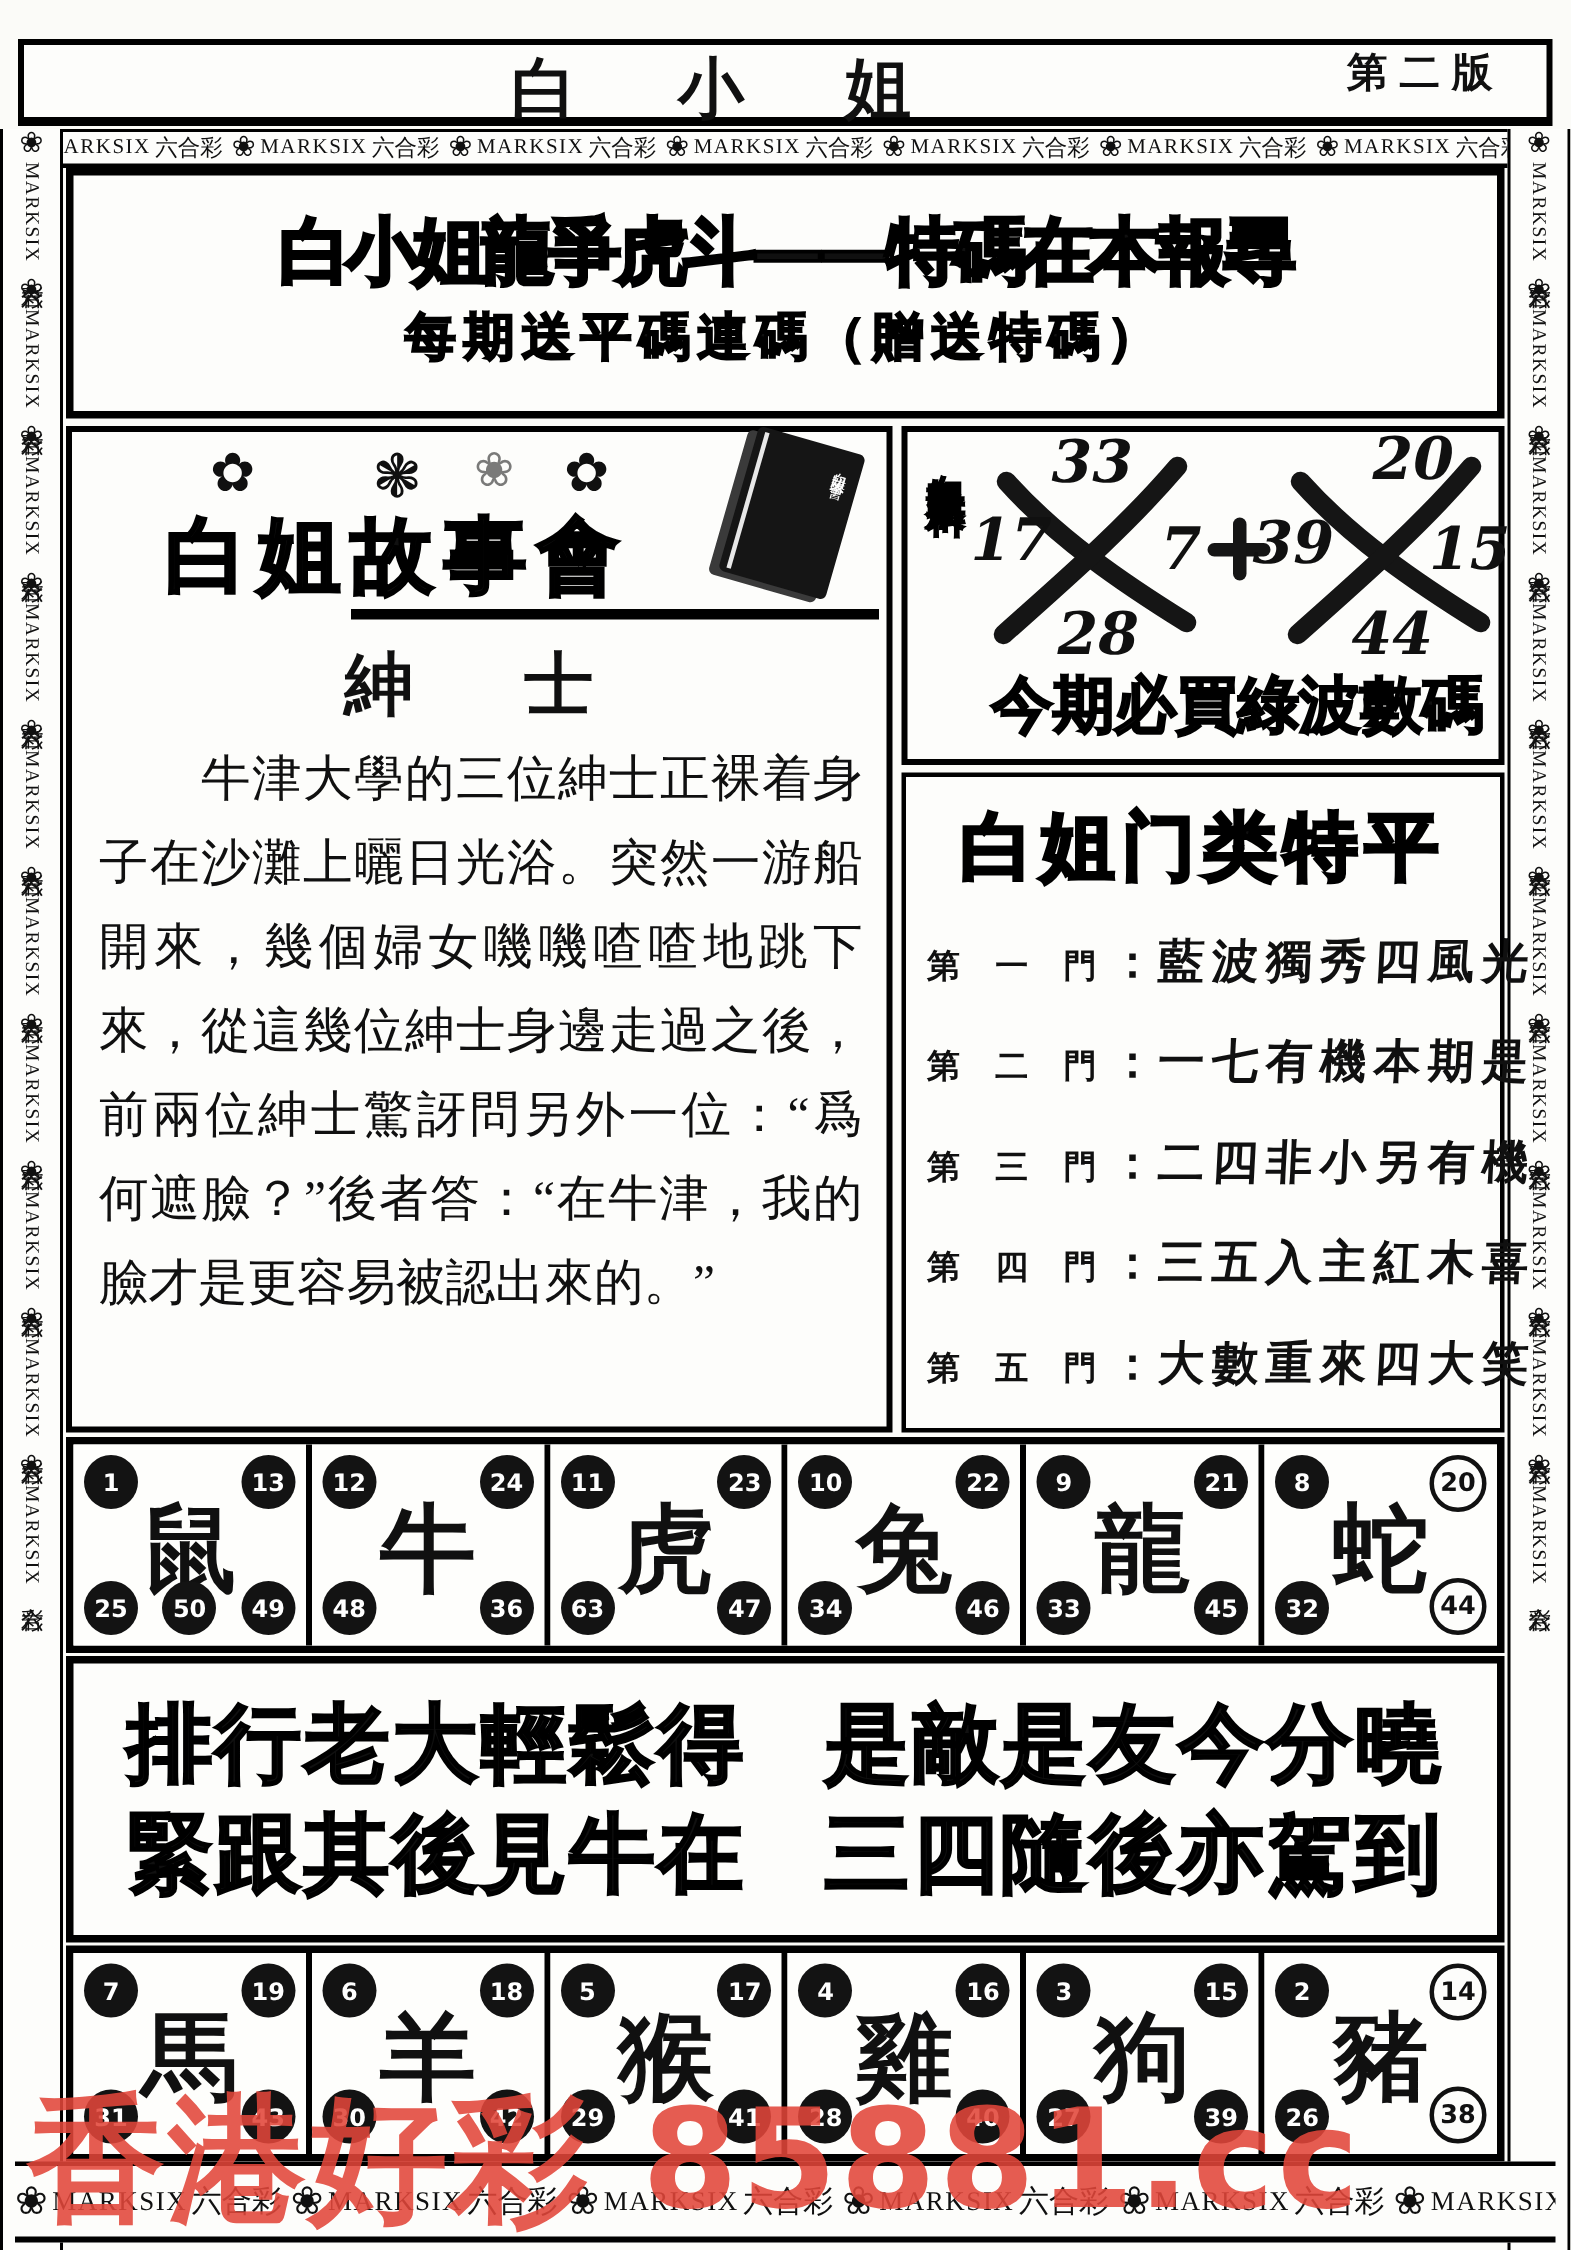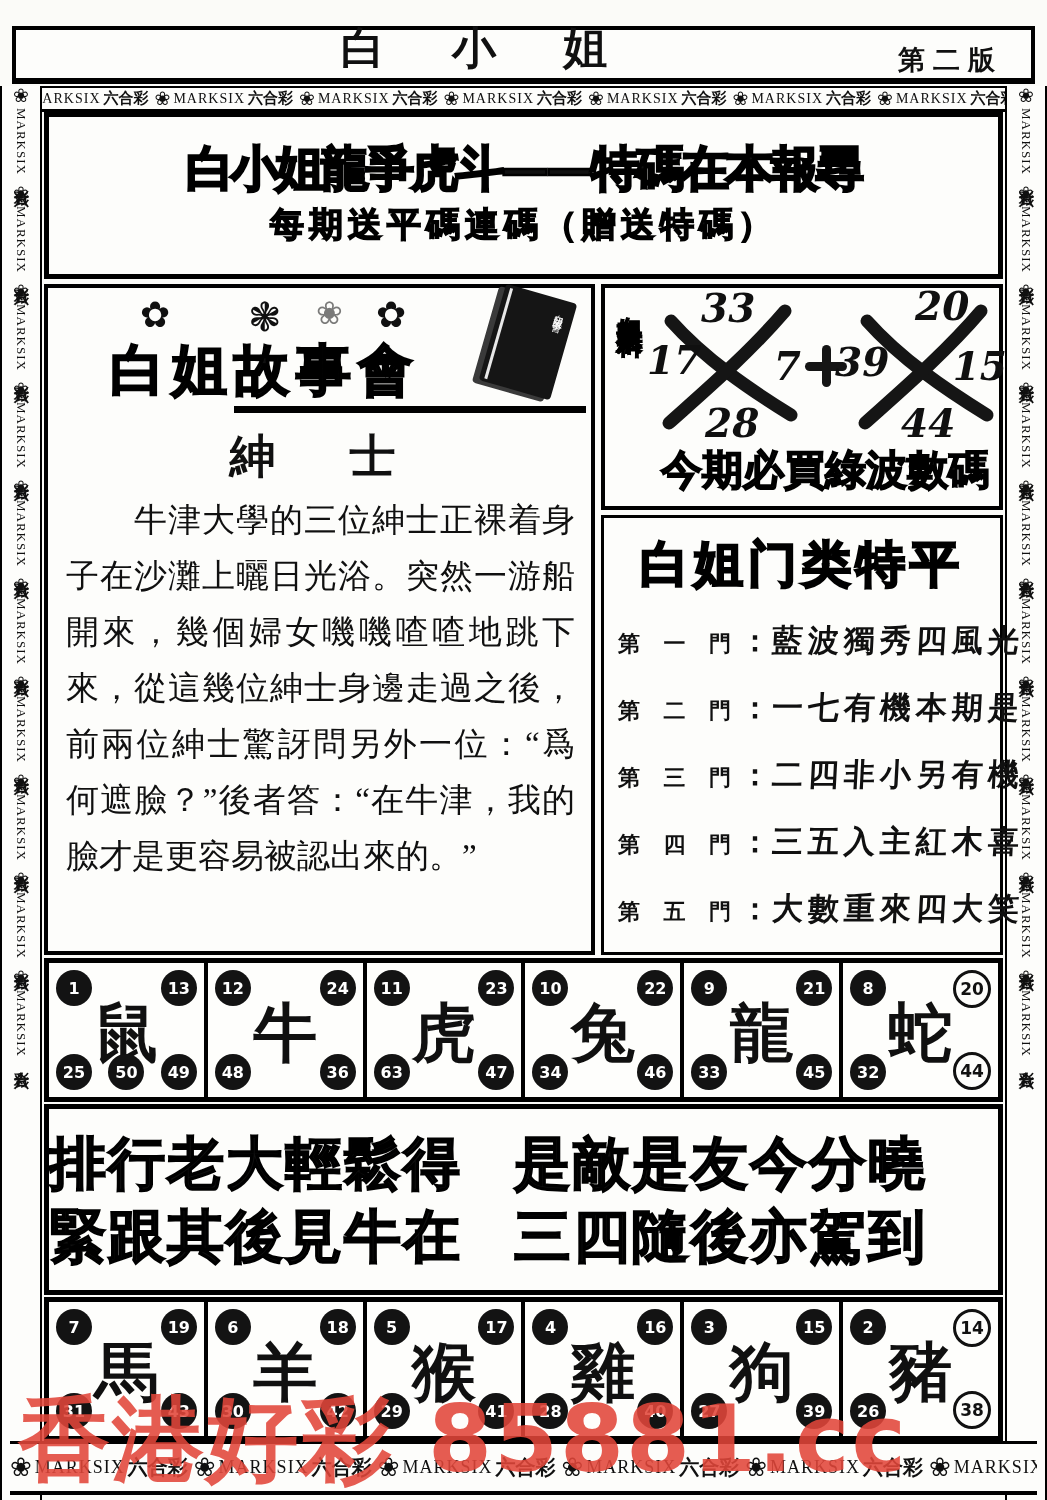--- a/index.html
+++ b/index.html
@@ -4,34 +4,34 @@
 <style>
   html,body{margin:0;padding:0;}
   body{
     width:1047px;height:1500px;position:relative;overflow:hidden;
     background:#fbfbf8;color:#101010;
     font-family:"Liberation Serif","DejaVu Serif",serif;
   }
   .abs{position:absolute;box-sizing:border-box;}
   
   .masthead{top:26px;left:12px;width:1023px;height:58px;background:#fdfdfb;
-    border:4px solid #000;border-bottom-width:6px;display:flex;align-items:flex-end;}
+    border:4px solid #000;border-bottom-width:6px;display:flex;align-items:flex-start;}
   .mast-title{flex:1;text-align:center;font-size:44px;font-weight:bold;letter-spacing:26px;
     font-family:"DejaVu Serif",serif;padding-left:60px;}
   .mast-edition{font-size:27px;font-weight:bold;margin-right:28px;white-space:nowrap;letter-spacing:8px;}
   
   .band{display:flex;align-items:center;overflow:hidden;background:#fdfdfb;gap:6px;}
   .band-top{top:86px;left:10px;width:1027px;height:26px;border-top:2px solid #000;border-bottom:3px solid #000;}
   .band-bottom{top:1441px;left:10px;width:1027px;height:54px;border-top:3px solid #000;border-bottom:4px solid #000;font-size:19px;}
   .band-unit{display:inline-flex;align-items:center;gap:3px;white-space:nowrap;}
   .band .flower{font-size:19px;line-height:1;}
   .band-bottom .flower{font-size:26px;}
   .band .latin{font-family:"Liberation Serif",serif;font-size:14px;letter-spacing:1px;}
   .band-bottom .latin{font-size:18px;}
-  .band .cjk{font-family:"DejaVu Sans",sans-serif;font-weight:700;font-size:15px;}
+  .band .cjk{font-family:"DejaVu Sans",sans-serif;font-weight:400;font-size:15px;}
   .band-bottom .cjk{font-size:20px;}
   .band-side{top:86px;width:42px;height:1414px;flex-direction:column;border-left:2px solid #000;border-right:2px solid #000;}
   .band-side.left{left:0;}
   .band-side.right{left:1005px;}
   .band-side .band-unit{flex-direction:column;}
   .band-side .latin{writing-mode:vertical-rl;font-size:13px;}
   .band-side .cjk{writing-mode:vertical-rl;font-size:15px;}
   
   .headline-box{top:112px;left:44px;width:959px;height:167px;border:5px solid #000;background:#fdfdfb;
     display:flex;flex-direction:column;align-items:center;justify-content:center;}
@@ -100,21 +100,21 @@
     font-family:"DejaVu Sans",sans-serif;}
   .ball.inv{background:#fdfdfb;color:#111;border:3px solid #111;width:32px;height:32px;font-size:17px;}
   .ball.tl{left:7px;top:7px;}
   .ball.tr{right:7px;top:7px;}
   .ball.bl{left:7px;bottom:7px;}
   .ball.br{right:7px;bottom:7px;}
   .ball.bm{left:50%;transform:translateX(-50%);bottom:7px;}
   
   .verse-box{top:1104px;left:44px;width:959px;height:191px;border:5px solid #000;background:#fdfdfb;
     display:flex;flex-direction:column;justify-content:center;gap:10px;}
-  .verse-line{display:flex;justify-content:flex-start;gap:52px;font-size:57px;font-weight:900;white-space:nowrap;
+  .verse-line{display:flex;justify-content:center;gap:52px;font-size:57px;font-weight:900;white-space:nowrap;
     font-family:"DejaVu Sans",sans-serif;-webkit-text-stroke:1.6px #000;letter-spacing:2px;line-height:1.1;}
   
   .watermark{top:1378px;left:18px;font-size:92px;font-weight:900;letter-spacing:2px;white-space:nowrap;
     font-family:"DejaVu Sans",sans-serif;z-index:60;opacity:.88;}
 </style>
 </head>
 <body>
 
 <div class="abs masthead">
   <div class="mast-title">白 小 姐</div>

